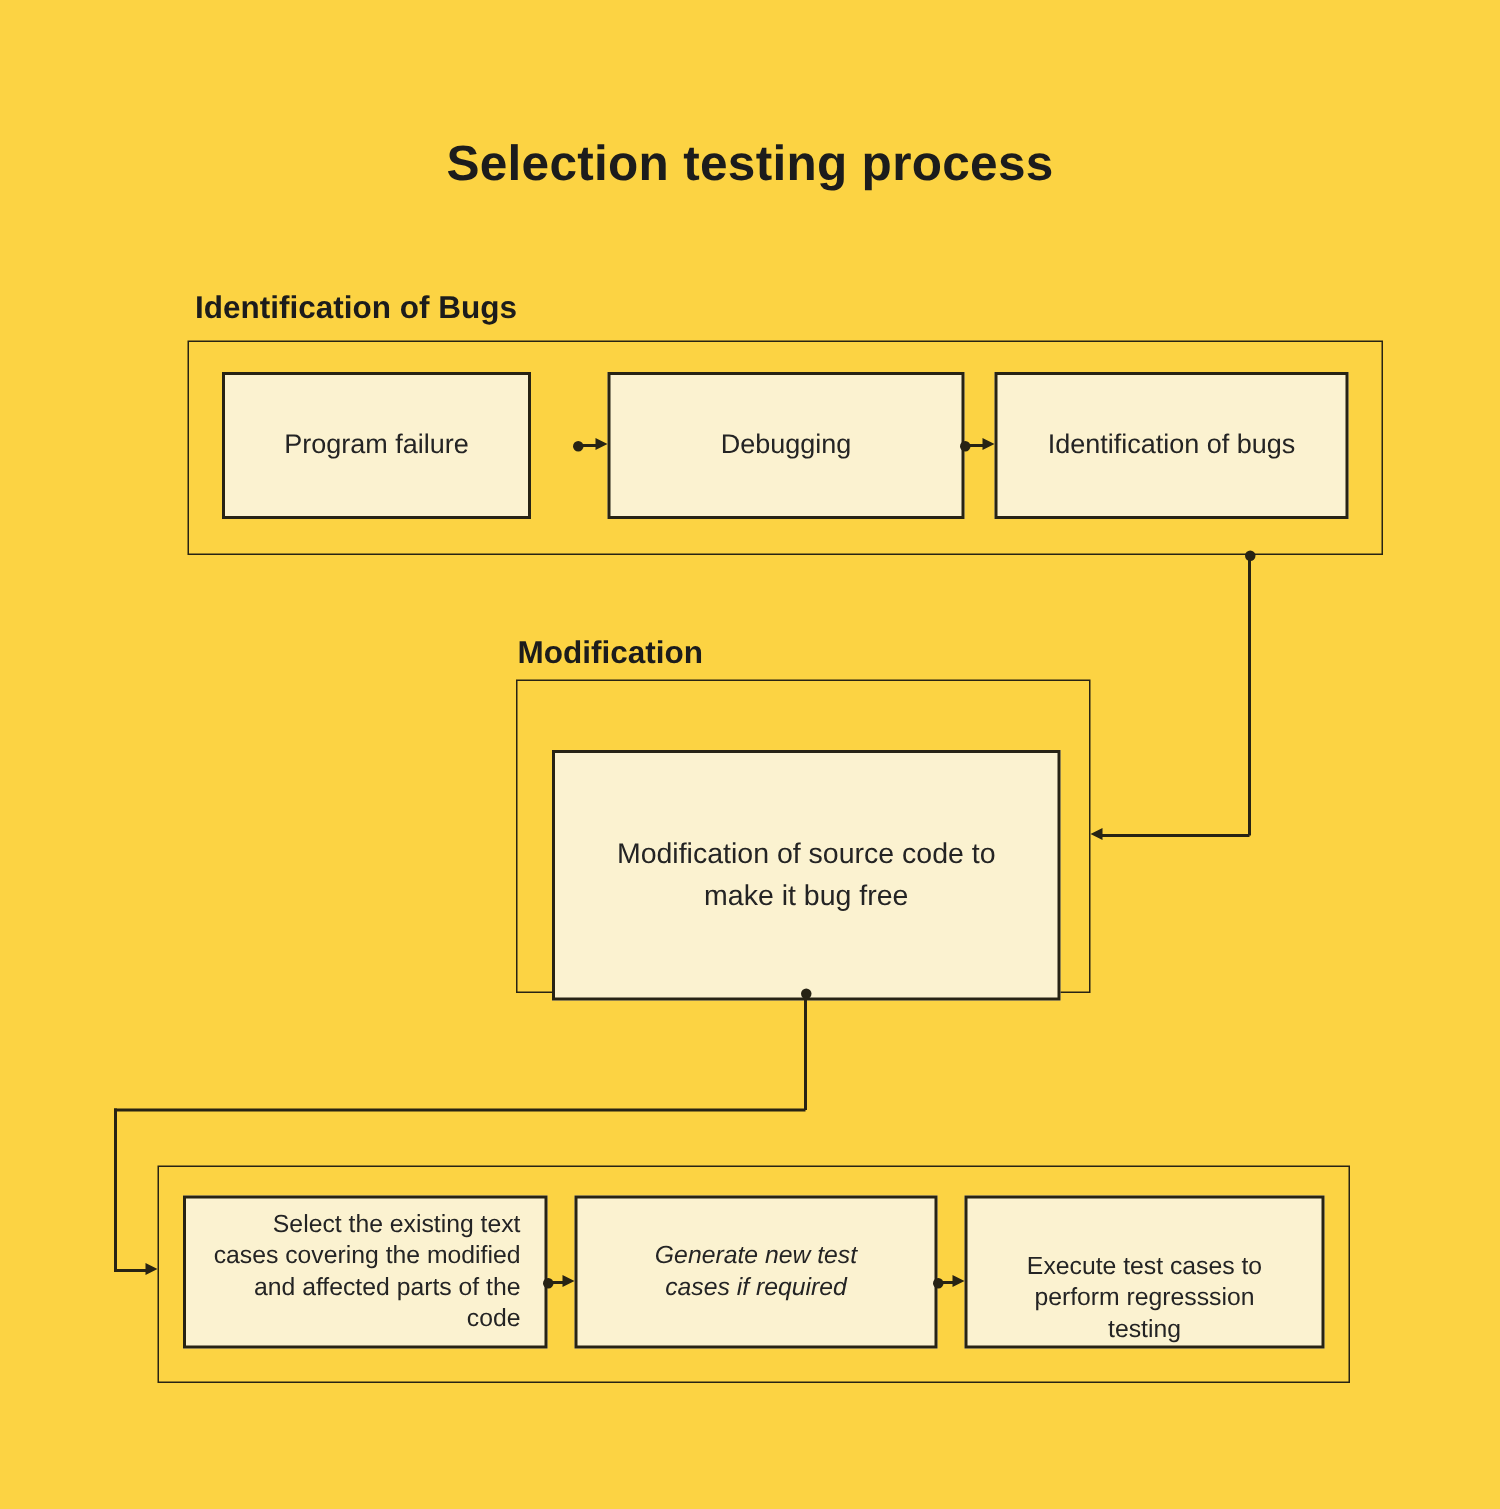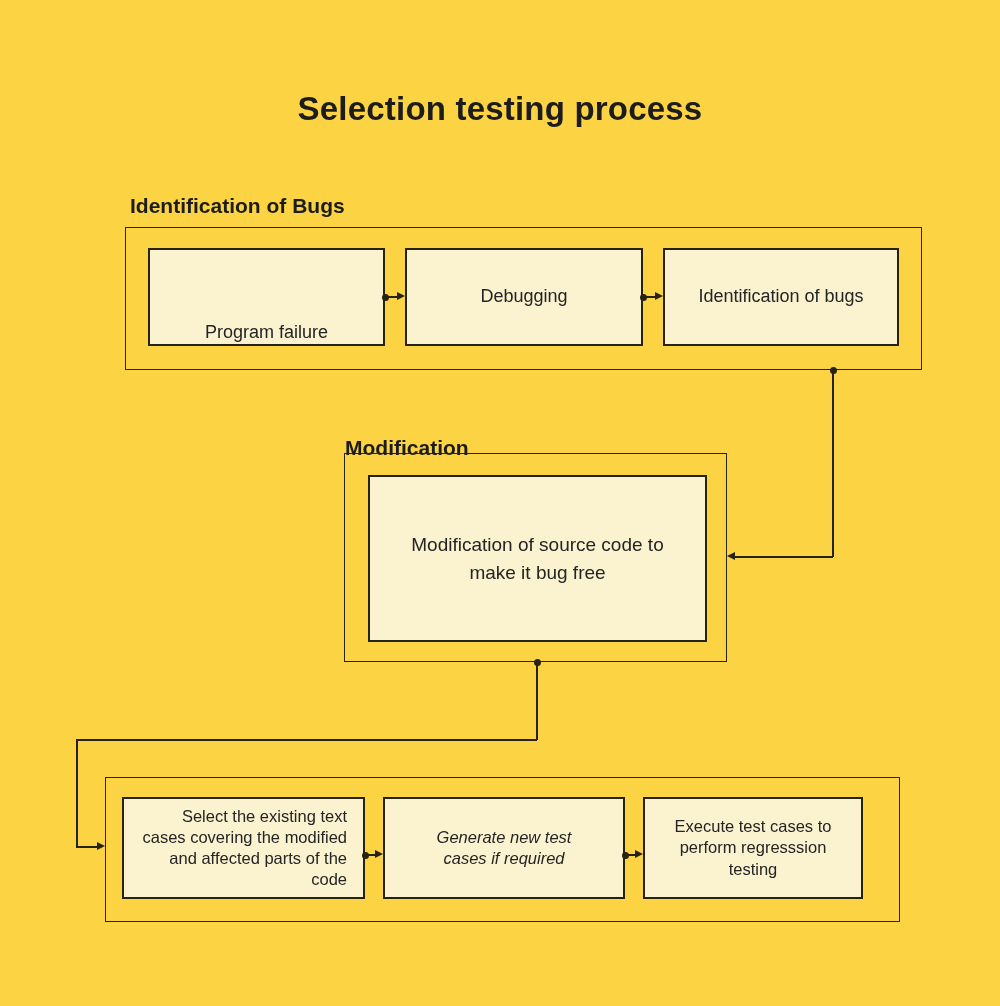--- a/index.html
+++ b/index.html
@@ -26,21 +26,21 @@
   .container{
     position:absolute;border:1.5px solid var(--line);background:transparent;
   }
   .node{
     position:absolute;background:var(--node-fill);border:2px solid var(--line);
     display:flex;align-items:center;justify-content:center;
     text-align:center;color:var(--text);
   }
   .node span{display:block;}
   .fs1{font-size:18px;line-height:1.3;}
-  .fs2{font-size:19px;line-height:1.45;}
+  .fs2{font-size:19px;line-height:1.45;margin-top:25px;}
   .fs3{font-size:16.5px;line-height:1.28;}
 
   .line{position:absolute;background:var(--line);}
   .dot{position:absolute;width:7px;height:7px;border-radius:50%;background:var(--line);}
   .arr-r{position:absolute;width:0;height:0;
     border-top:4.5px solid transparent;border-bottom:4.5px solid transparent;
     border-left:8px solid var(--line);}
   .arr-l{position:absolute;width:0;height:0;
     border-top:4.5px solid transparent;border-bottom:4.5px solid transparent;
     border-right:8px solid var(--line);}
@@ -48,21 +48,21 @@
 </head>
 <body>
 
 <div class="canvas">
 
   <div class="title">Selection testing process</div>
 
   <div class="heading" style="left:130px;top:194px;">Identification of Bugs</div>
   <div class="container" style="left:125px;top:227px;width:797px;height:143px;"></div>
 
-  <div class="node fs1" style="left:148px;top:248px;width:237px;height:98px;align-items:flex-end;">
+  <div class="node fs1" style="left:148px;top:248px;width:206px;height:98px;">
     <span>Program failure</span>
   </div>
   <div class="node fs1" style="left:405px;top:248px;width:238px;height:98px;">
     <span>Debugging</span>
   </div>
   <div class="node fs1" style="left:663px;top:248px;width:236px;height:98px;padding:0 33px;">
     <span>Identification of bugs</span>
   </div>
 
   <div>
@@ -77,21 +77,21 @@
     <div class="arr-r" style="left:655px;top:292px;"></div>
   </div>
 
   <div>
     <div class="dot" style="left:830px;top:367px;"></div>
     <div class="line" style="left:832px;top:370px;width:2px;height:187px;"></div>
     <div class="line" style="left:733px;top:556px;width:100px;height:2px;"></div>
     <div class="arr-l" style="left:727px;top:552px;"></div>
   </div>
 
-  <div class="heading" style="left:345px;top:424px;margin-top:12px;">Modification</div>
+  <div class="heading" style="left:345px;top:424px;">Modification</div>
   <div class="container" style="left:344px;top:453px;width:383px;height:209px;"></div>
 
   <div class="node fs2" style="left:368px;top:475px;width:339px;height:167px;padding:0 19px;">
     <span>Modification of source code to make it bug free</span>
   </div>
 
   <div>
     <div class="dot" style="left:534px;top:659px;"></div>
     <div class="line" style="left:536px;top:662px;width:2px;height:78px;"></div>
     <div class="line" style="left:76px;top:739px;width:461px;height:2px;"></div>
@@ -101,21 +101,21 @@
   </div>
 
   <div class="container" style="left:105px;top:777px;width:795px;height:145px;"></div>
 
   <div class="node fs3" style="left:122px;top:797px;width:243px;height:102px;padding:0 16px;text-align:right;">
     <span>Select the existing text cases covering the modified and affected parts of the code</span>
   </div>
   <div class="node fs3" style="left:383px;top:797px;width:242px;height:102px;padding:0 38px;font-style:italic;">
     <span>Generate new test cases if required</span>
   </div>
-  <div class="node fs3" style="left:643px;top:797px;width:220px;height:102px;padding:0 27px;">
+  <div class="node fs3" style="left:643px;top:797px;width:240px;height:102px;padding:0 27px;align-items:flex-end;">
     <span>Execute test cases to perform regresssion testing</span>
   </div>
 
   <div>
     <div class="dot" style="left:362px;top:852px;"></div>
     <div class="line" style="left:365px;top:854px;width:12px;height:2px;"></div>
     <div class="arr-r" style="left:375px;top:850px;"></div>
   </div>
 
   <div>

